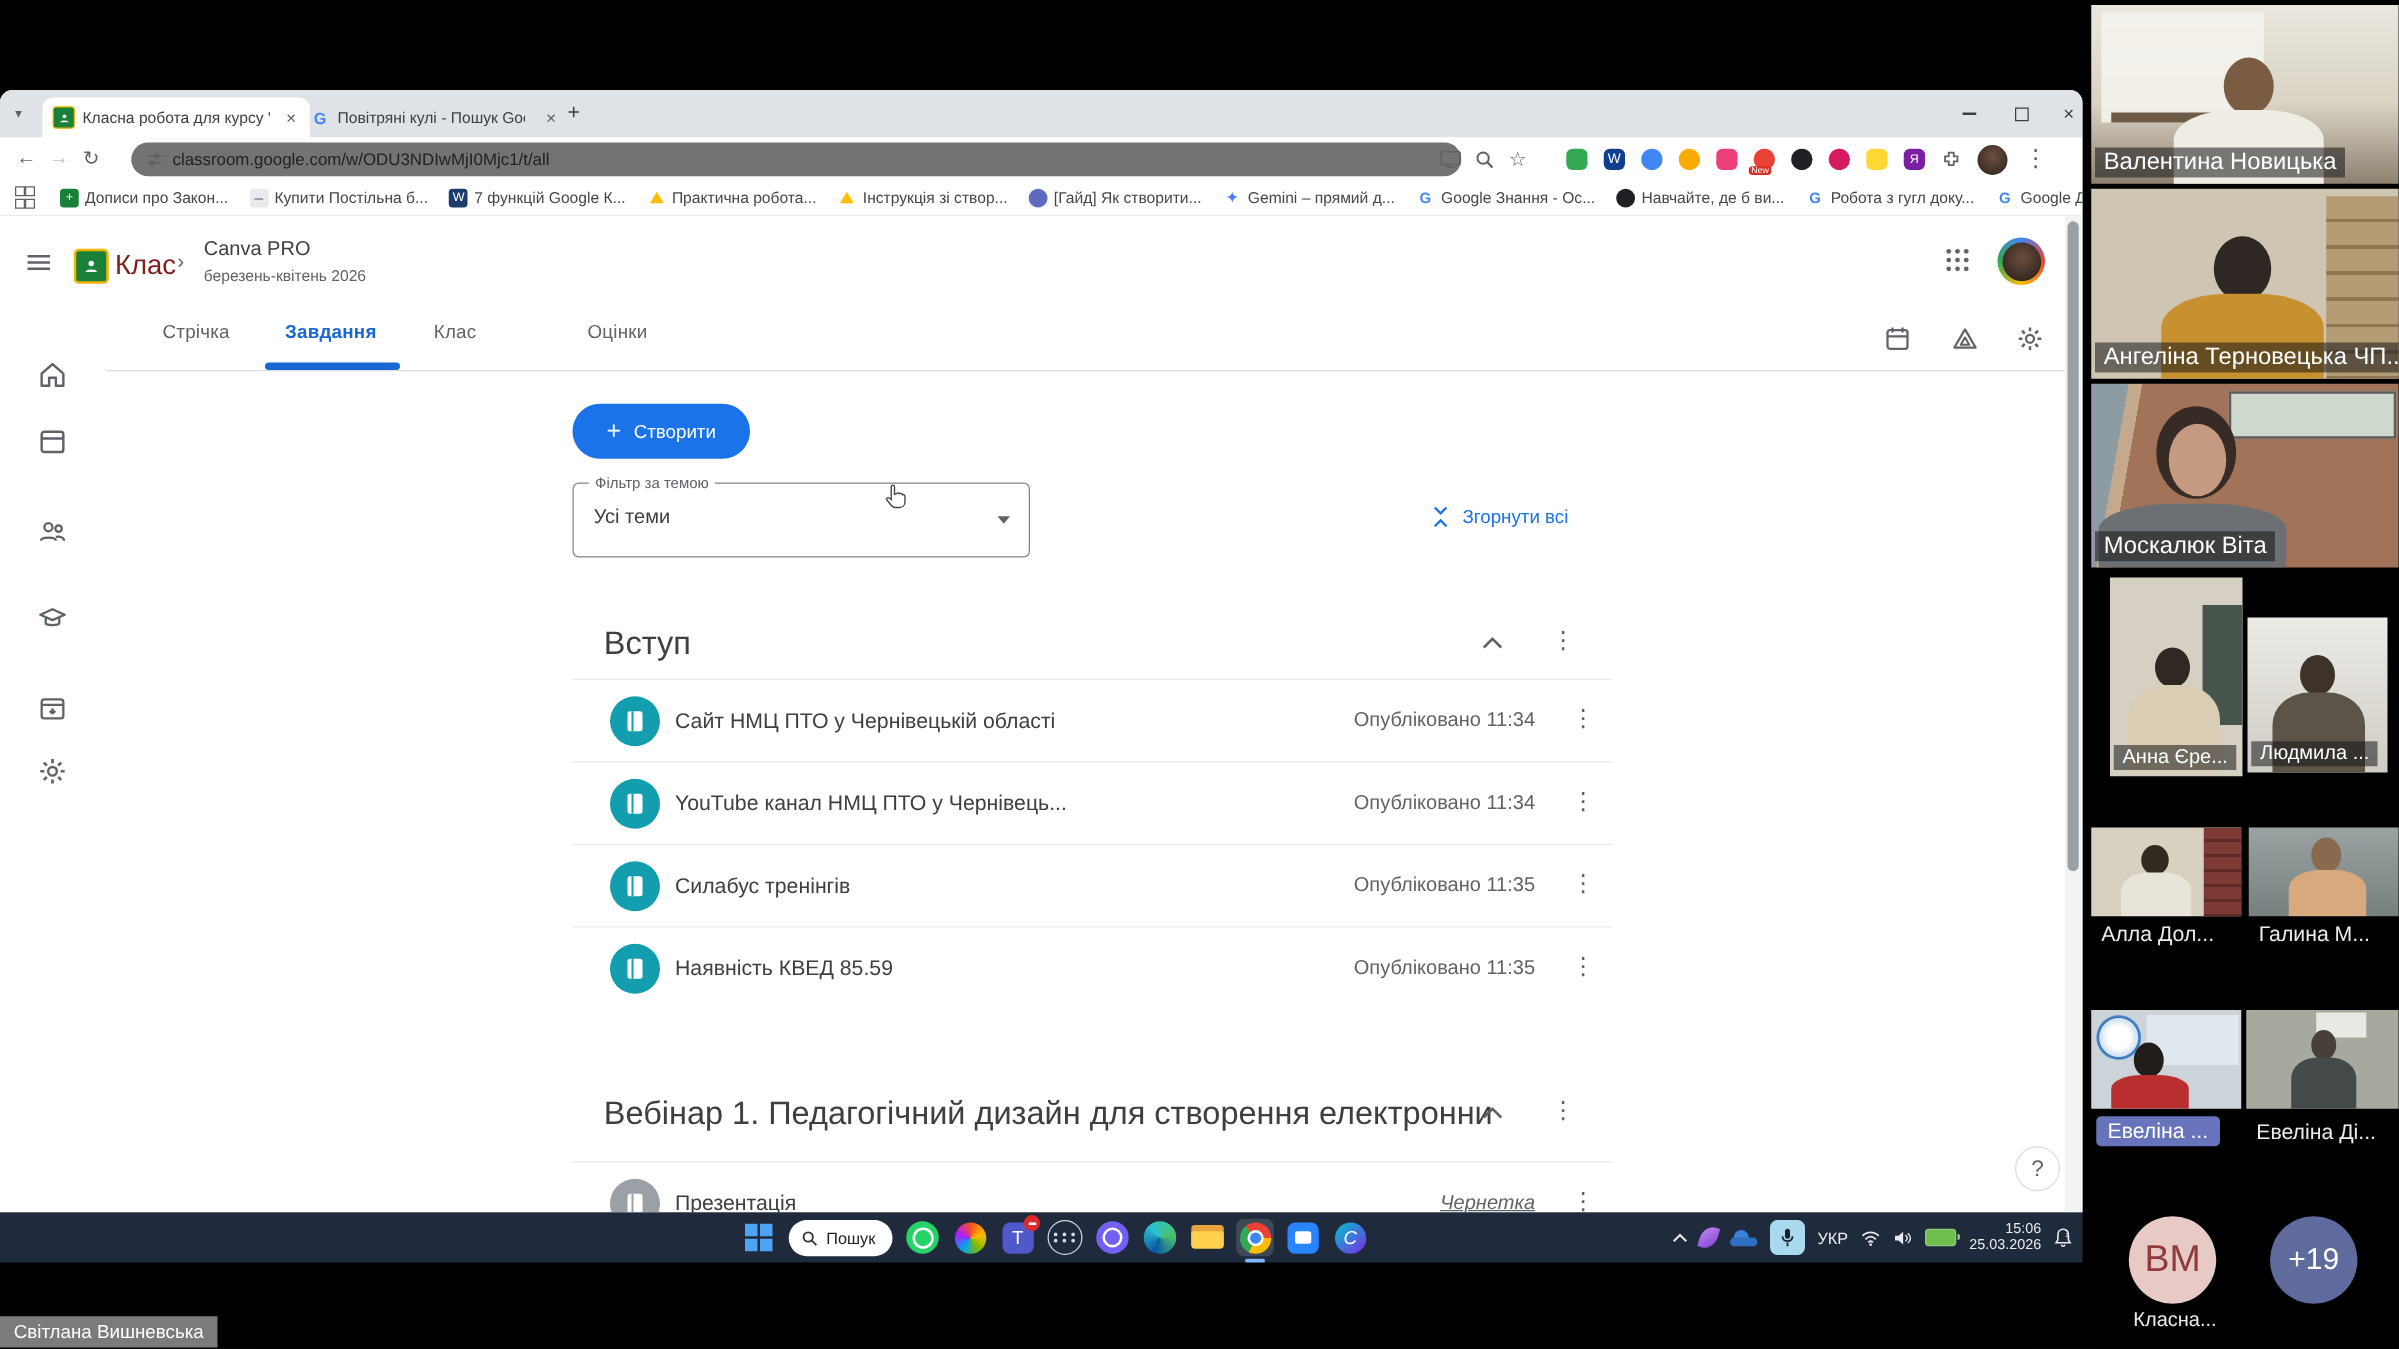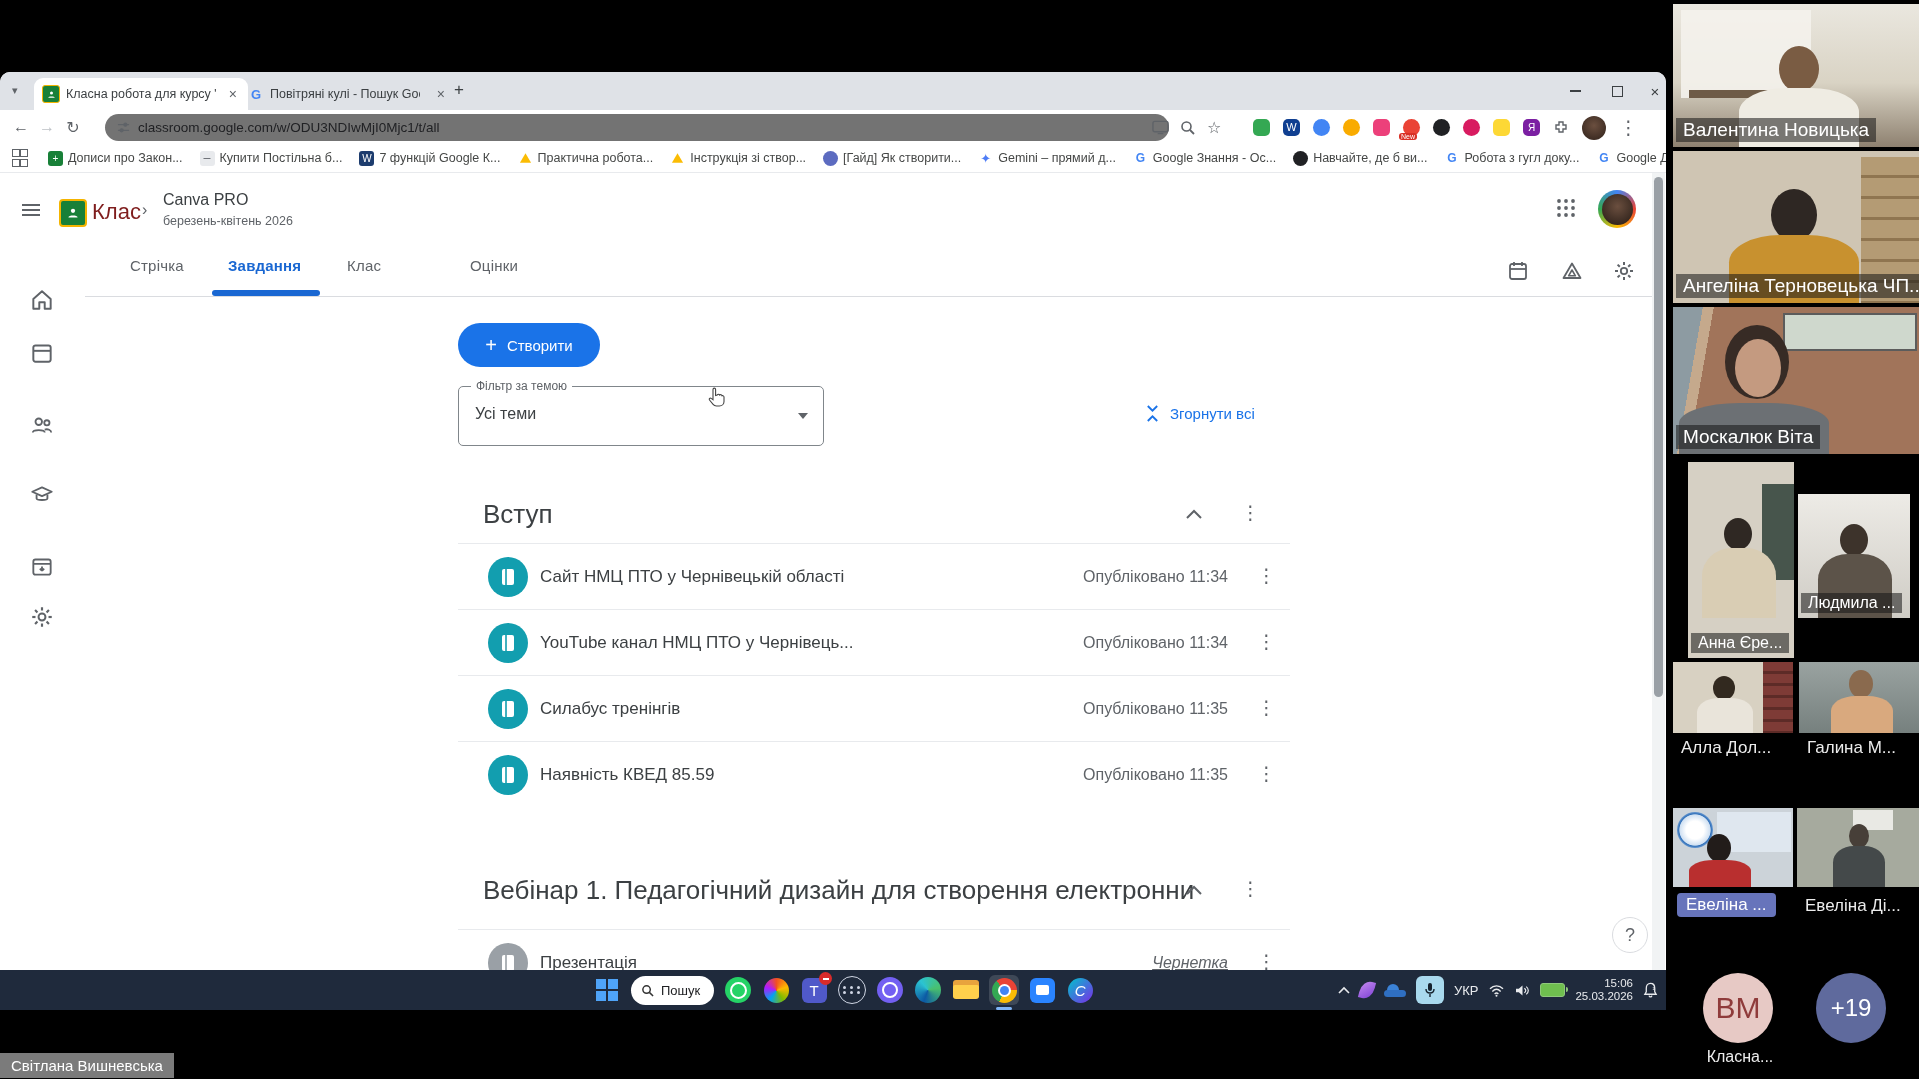--- a/index.html
+++ b/index.html
@@ -555,21 +555,21 @@
     <div class="nlabel">Москалюк Віта</div>
   </div>
 
   <div class="vtile" style="left:0;top:151px;width:246px;height:152px;background:#cfc5b3;">
     <div class="abs" style="left:188px;top:6px;width:58px;height:146px;background:repeating-linear-gradient(180deg,#b49b74 0 18px,#8f7550 18px 21px);"></div>
     <div class="sil" style="left:98px;top:38px;width:46px;height:52px;background:#2e2723;"></div>
     <div class="silb" style="left:56px;top:84px;width:130px;height:68px;background:#c8912f;"></div>
     <div class="nlabel">Ангеліна Терновецька ЧП...</div>
   </div>
 
-  <div class="vtile" style="left:15px;top:462px;width:106px;height:196px;background:#d6d0c4;">
+  <div class="vtile" style="left:15px;top:462px;width:106px;height:159px;background:#d6d0c4;">
     <div class="abs" style="right:0;top:22px;width:32px;height:96px;background:#47554c;"></div>
     <div class="sil" style="left:36px;top:56px;width:28px;height:32px;background:#2f2823;"></div>
     <div class="silb" style="left:14px;top:86px;width:74px;height:70px;background:#d9cdb4;"></div>
     <div class="nlabel" style="font-size:16px;">Анна Єре...</div>
   </div>
   <div class="vtile" style="left:125px;top:494px;width:112px;height:124px;background:linear-gradient(180deg,#edebe6,#cfccc5);">
     <div class="sil" style="left:42px;top:30px;width:28px;height:32px;background:#3d332b;"></div>
     <div class="silb" style="left:20px;top:60px;width:74px;height:64px;background:#5c5349;"></div>
     <div class="nlabel" style="font-size:16px;">Людмила ...</div>
   </div>

